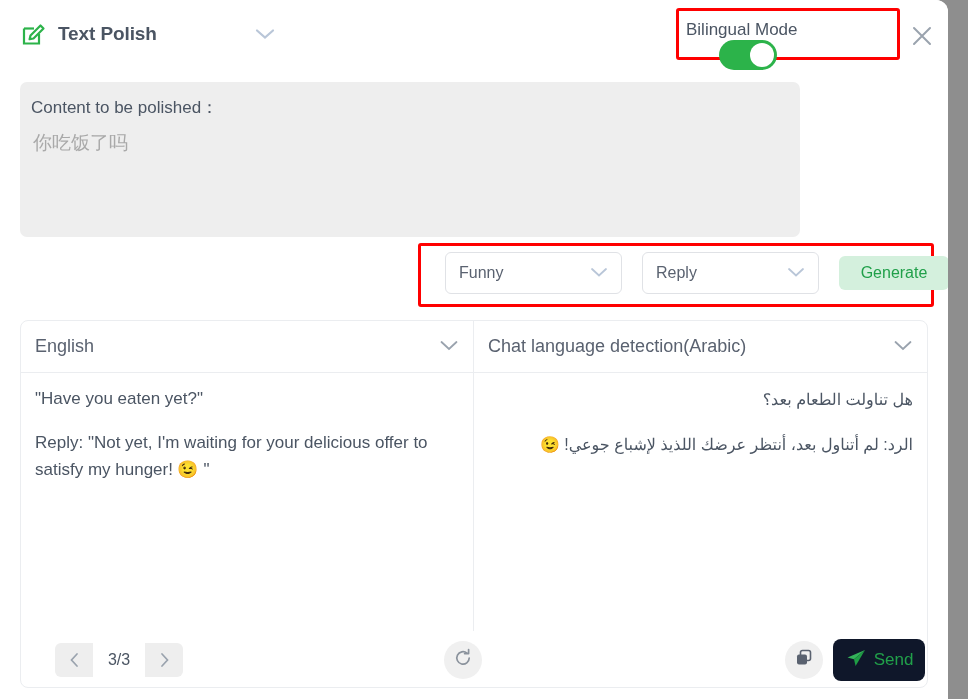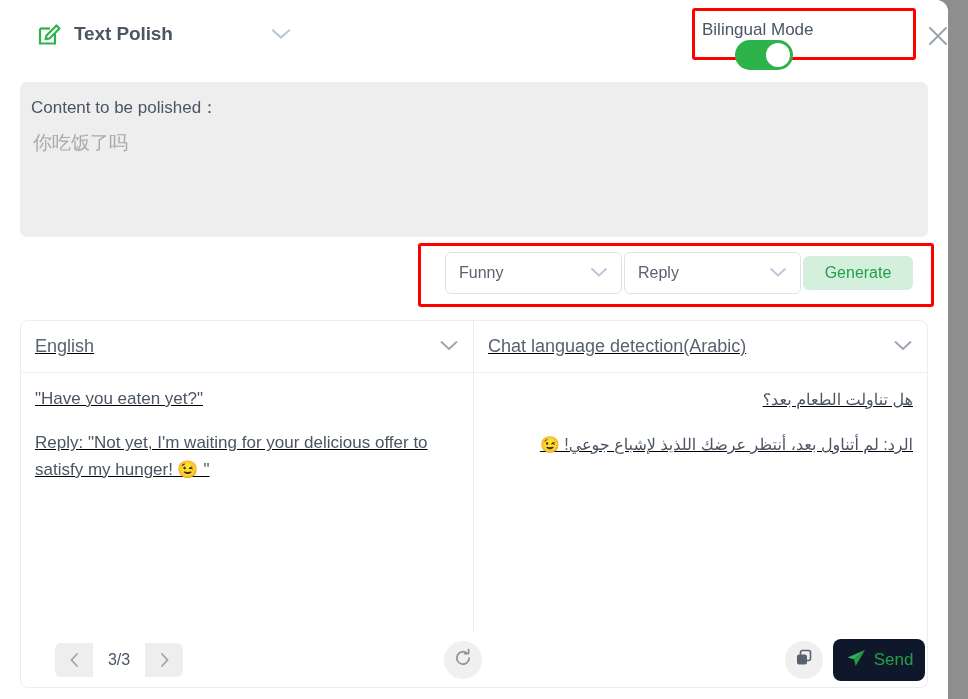--- a/index.html
+++ b/index.html
@@ -14,21 +14,20 @@
     width: 948px; height: 699px;
     background: #ffffff;
     border-top-right-radius: 12px;
     overflow: hidden;
   }
 
   
   .header {
     position: absolute; left: 0; top: 0; width: 948px; height: 72px;
     background: #fff;
-    margin-left: 16px;
   }
   .hdr-left { position: absolute; left: 21px; top: 21px; display: flex; align-items: center; }
   .edit-icon { width: 26px; height: 26px; display: block; }
   .hdr-title {
     margin-left: 11px;
     font-size: 19px; font-weight: bold; color: #4b5563;
     letter-spacing: -0.1px;
   }
   .hdr-chevron { position: absolute; left: 254px; top: 27px; }
   .bl-box {
@@ -45,54 +44,54 @@
   }
   .toggle .knob {
     position: absolute; right: 3px; top: 3px;
     width: 24px; height: 24px; border-radius: 50%; background: #fff;
   }
   .close-btn { position: absolute; left: 910px; top: 24px; cursor: pointer; }
 
   
   .input-box {
     position: absolute; left: 20px; top: 82px;
-    width: 908px; height: 155px;
+    width: 780px; height: 155px;
     background: #eeeeee; border-radius: 7px;
   }
   .input-label { position: absolute; left: 11px; top: 14px; font-size: 17px; color: #4b5563; }
   .input-value { position: absolute; left: 13px; top: 48px; font-size: 19px; color: #a9a9a9; }
 
   
   .ctrl-box {
     position: absolute; left: 418px; top: 243px;
     width: 516px; height: 64px;
     border: 3px solid #ff0000; border-radius: 3px; background: #fff;
   }
-  .ctrl-row { position: absolute; left: 445px; top: 252px; display: flex; align-items: center; gap: 2px; }
+  .ctrl-row { position: absolute; left: 445px; top: 252px; display: flex; align-items: center; gap: 20px; }
   .select {
     width: 177px; height: 42px; border: 1px solid #e0e2e6; border-radius: 6px;
     background: #fff; display: flex; align-items: center; padding: 0 13px;
     cursor: pointer;
   }
   .select .sel-val { font-size: 16px; color: #5a6270; flex: 1; }
   .gen-btn {
     width: 110px; height: 34px; border-radius: 6px; background: #d4f0dd;
     display: flex; align-items: center; justify-content: center;
     font-size: 16px; color: #21a04a; cursor: pointer;
   }
 
   
   .result-card {
     position: absolute; left: 20px; top: 320px;
     width: 908px; height: 368px;
     border: 1px solid #ebedf0; border-radius: 8px; background: #fff;
     overflow: hidden;
   }
   .panes { position: absolute; left: 0; top: 0; width: 906px; height: 310px; display: flex; }
-  .pane { width: 453px; height: 310px; position: relative; text-decoration: underline; }
+  .pane { width: 453px; height: 310px; position: relative; }
   .pane.left { border-right: 1px solid #ebedf0; }
   .pane-head {
     height: 52px; border-bottom: 1px solid #ebedf0;
     display: flex; align-items: center; padding: 0 14px; cursor: pointer;
   }
   .pane-head .ph-title { flex: 1; font-size: 18px; color: #5a6270; }
   .pane-body { padding: 13px 14px 0 14px; font-size: 17px; color: #4b5563; line-height: 1.55; }
   .pane-body.rtl { direction: rtl; text-align: right; font-size: 16px; line-height: 1.7; }
   .pane-body p { margin: 0 0 18px 0; }
 

